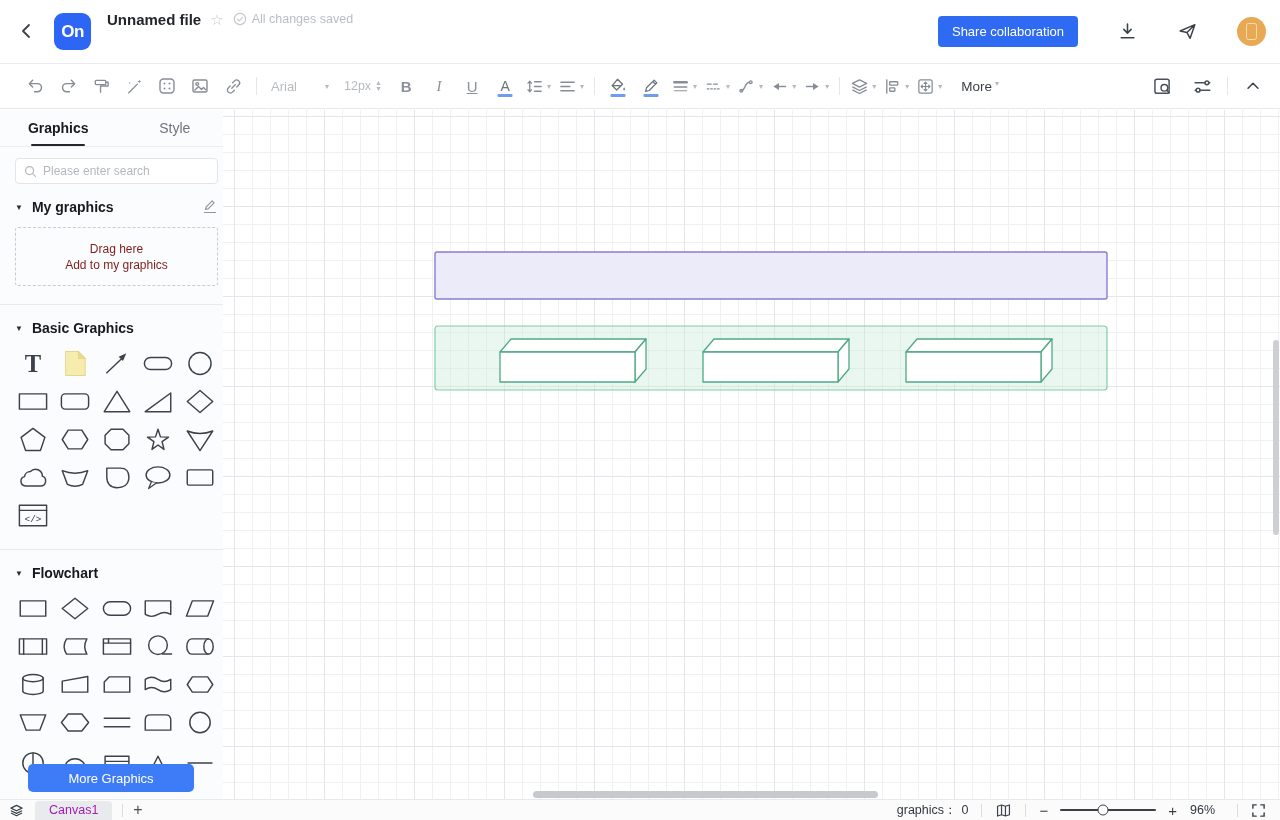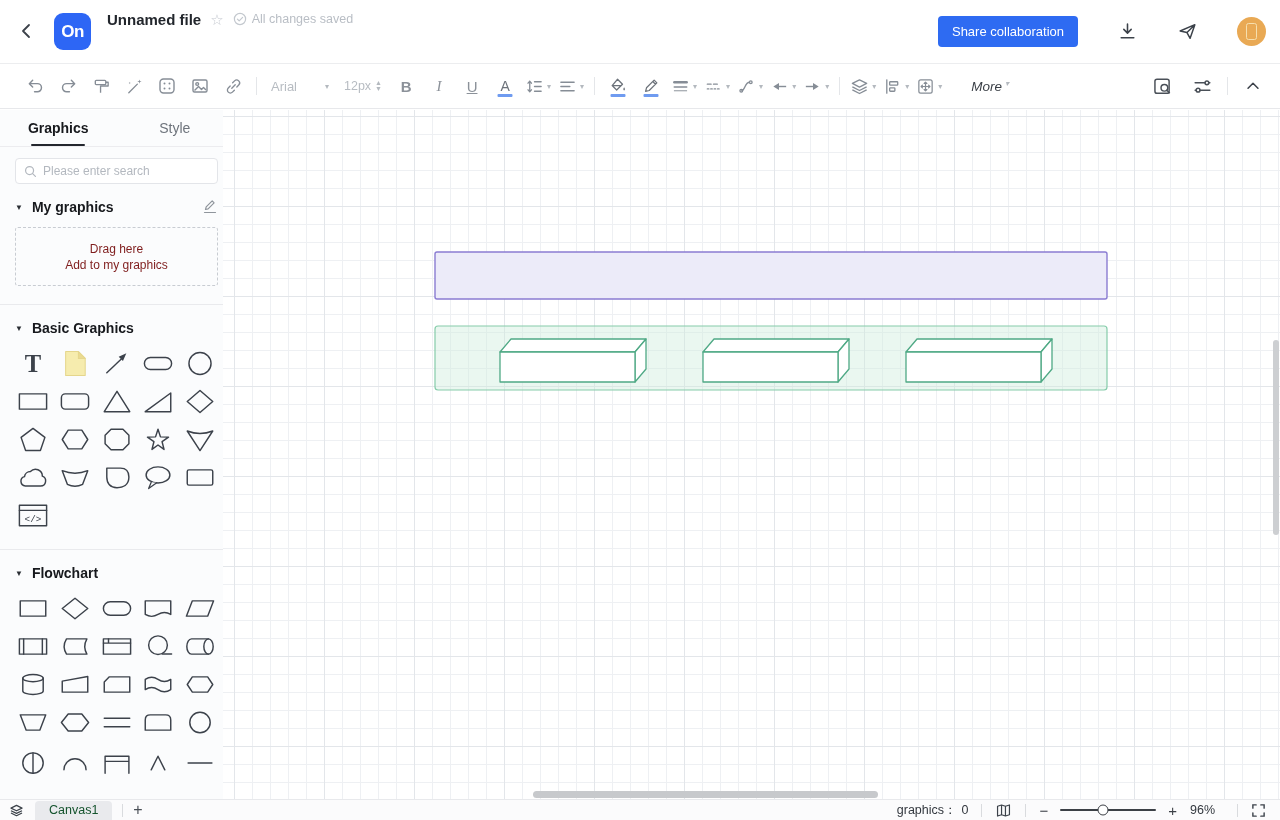--- a/index.html
+++ b/index.html
@@ -30,21 +30,21 @@
   .caret { font-size:8px; color:#b4b9bf; margin-left:3px; }
   .font-select { display:flex; align-items:center; color:#b7bcc2; font-size:13px; width:66px; justify-content:space-between; padding:0 4px; cursor:pointer; }
   .size-select { display:flex; align-items:center; color:#b7bcc2; font-size:12.5px; gap:4px; padding:0 4px; cursor:pointer; }
   .stepper { display:flex; flex-direction:column; color:#b4b9bf; font-size:7px; line-height:6px; }
   .txt-btn { font-size:15px; color:#8b9199; }
   .bold-b { font-weight:bold; }
   .ital-i { font-style:italic; font-family:"Liberation Serif", serif; }
   .und-u { text-decoration:underline; }
   .color-a { position:relative; font-size:14px; color:#6d737b; }
   .blue-bar { position:absolute; left:50%; transform:translateX(-50%); bottom:2px; width:15px; height:3px; background:#6f9bf0; border-radius:1px; }
-  .more-btn { display:flex; align-items:flex-start; font-size:13.5px; color:#3a3f46; cursor:pointer; margin-left:29px;font-style:italic; }
+  .more-btn { display:flex; align-items:flex-start; font-size:13.5px; color:#3a3f46; cursor:pointer; margin-left:19px; }
   .toolbar-right { margin-left:auto; display:flex; align-items:center; padding-right:14px; }
 
   
   .sidebar { position:absolute; left:0; top:110px; width:234px; height:689px; background:#fbfcfd; border-right:1px solid #e5e7ea; overflow:hidden; }
   .side-tabs { height:37px; display:flex; border-bottom:1px solid #ececef; }
   .side-tab { flex:1; display:flex; align-items:center; justify-content:center; font-size:14px; color:#6e747c; cursor:pointer; position:relative; }
   .side-tab.active { color:#17191d; font-weight:bold; }
   .side-tab.active::after { content:""; position:absolute; left:50%; transform:translateX(-50%); bottom:0; width:54px; height:2.5px; background:#23272e; border-radius:2px; }
   .search-wrap { margin:11px 15px 0 15px; }
   .search-box { width:100%; height:26px; background:#fff; border:1px solid #e3e5e9; border-radius:4px; display:flex; align-items:center; padding:0 8px; gap:6px; }
@@ -70,21 +70,21 @@
       linear-gradient(to bottom, #eef0f3 1px, transparent 1px);
     background-size: 90px 90px, 90px 90px, 18px 18px, 18px 18px;
     background-position: 11px 6px;
   }
   .hscroll { position:absolute; left:310px; bottom:1px; width:345px; height:7px; background:#c7c9cc; border-radius:4px; cursor:pointer; }
   .vscroll { position:absolute; right:1px; top:230px; width:6px; height:195px; background:#cdcfd2; border-radius:4px; cursor:pointer; }
 
   
   .bottombar { position:absolute; left:0; bottom:0; width:1280px; height:21px; background:#fbfbfc; border-top:1px solid #e8e9ec; display:flex; align-items:center; font-size:12.5px; color:#3a3f45; }
   .bb-left { display:flex; align-items:center; gap:10px; padding-left:8px; }
-  .canvas-tab { background:#e9eaed; border-radius:4px 4px 0 0; padding:2px 14px 3px 14px; font-size:12.5px; color:#14532d; cursor:pointer; }
+  .canvas-tab { background:#e9eaed; border-radius:4px 4px 0 0; padding:2px 14px 3px 14px; font-size:12.5px; color:#a21caf; cursor:pointer; }
   .bb-sep { width:1px; height:13px; background:#d9dbde; }
   .plus-btn { font-size:16px; color:#4a4f56; cursor:pointer; line-height:1; }
   .bb-right { margin-left:auto; display:flex; align-items:center; gap:13px; padding-right:14px; }
   .gcount { display:flex; gap:5px; align-items:center; color:#33383f; }
   .zoom-slider { display:flex; align-items:center; gap:12px; }
   .slider-track { position:relative; width:96px; height:2px; background:#3c4046; border-radius:1px; }
   .slider-knob { position:absolute; top:50%; left:45%; transform:translate(-50%,-50%); width:11px; height:11px; border-radius:50%; background:#fff; border:1.6px solid #3c4046; cursor:pointer; }
   .zoom-label { font-size:12.5px; color:#33383f; min-width:34px; }
   .sign-btn { font-size:15px; color:#3c4046; cursor:pointer; line-height:1; }
 </style>
@@ -593,20 +593,21 @@
           <path d="M12 28 L20 12 L28 28"></path>
         </svg>
       </div>
       <div class="shape-cell">
         <svg viewBox="0 0 40 34" width="34" height="29" fill="none" stroke="currentColor" stroke-width="1.7" stroke-linejoin="round" stroke-linecap="round">
           <path d="M6 20 H34"></path>
         </svg>
       </div>
     </div>
 
+  <button class="more-graphics-btn" style="background: rgb(62, 123, 247);">More Graphics</button>
   <div class="side-scroll"></div>
 </div>
 
 <div class="canvas">
   <div>
       <svg width="1057" height="689" style="position:absolute;left:0;top:0;pointer-events:none;">
         <rect x="212" y="142" width="672" height="47" rx="2" fill="#ecebf9" stroke="#8a7cd2" stroke-width="1.4"></rect>
         <rect x="212" y="216" width="672" height="64" rx="3" fill="rgba(205,236,220,0.42)" stroke="#85ccaa" stroke-width="1.2"></rect>
         <g fill="#ffffff" stroke="#4fa985" stroke-width="1.3" stroke-linejoin="round">
           <polygon points="277,242 288,229 423,229 412,242"></polygon>

